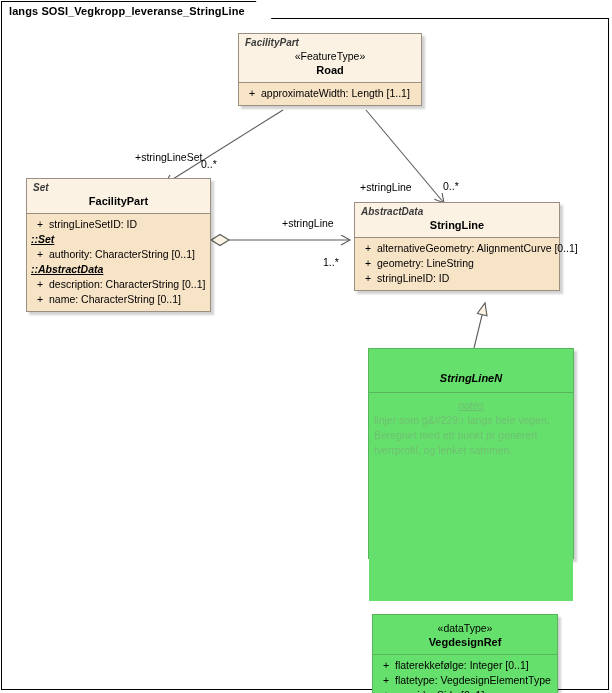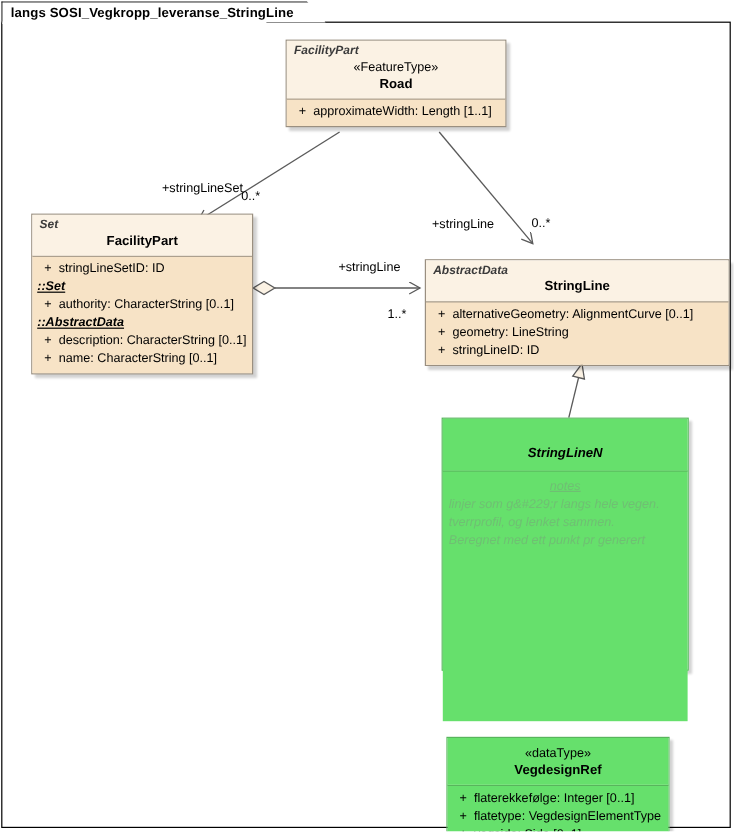--- a/index.html
+++ b/index.html
@@ -145,21 +145,20 @@
   .note-caption {
     text-align: center;
     font-size: 10.5px;
     font-style: italic;
     color: #6fbf73;
     line-height: 15px;
     text-decoration: underline;
   }
   .note-line {
     font-size: 10.5px;
-    font-style: italic;
     color: #6fbf73;
     line-height: 15px;
     padding-left: 5px;
     white-space: nowrap;
   }
 
   
   .conn-label {
     position: absolute;
     font-size: 10.5px;
@@ -253,21 +252,21 @@
         <span class="attr-vis">+</span>
         <span class="attr-text">description: CharacterString [0..1]</span>
       </div>
       <div class="attr-row">
         <span class="attr-vis">+</span>
         <span class="attr-text">name: CharacterString [0..1]</span>
       </div>
     </div>
   </div>
 
-  <div class="uml-box" style="left:354px; top:202px; width:254px;margin-top:14px;">
+  <div class="uml-box" style="left:354px; top:202px; width:206px;">
     <div class="box-header">
       <div class="box-ns">AbstractData</div>
       <div class="box-name">StringLine</div>
     </div>
     <div class="box-body">
       <div class="attr-row">
         <span class="attr-vis">+</span>
         <span class="attr-text">alternativeGeometry: AlignmentCurve [0..1]</span>
       </div>
       <div class="attr-row">
@@ -281,22 +280,22 @@
     </div>
   </div>
 
   <div class="uml-box green" style="left:368px; top:348px; width:206px; height:211px;">
     <div class="box-header" style="padding-top:22px; padding-bottom:6px;">
       <div class="box-name italic">StringLineN</div>
     </div>
     <div class="box-body" style="height:100%; padding-top:5px;">
       <div class="note-caption">notes</div>
       <div class="note-line">linjer som g&amp;#229;r langs hele vegen.</div>
+      <div class="note-line">Beregnet med ett punkt pr generert</div>
       <div class="note-line">tverrprofil, og lenket sammen.</div>
-      <div class="note-line">Beregnet med ett punkt pr generert</div>
     </div>
   </div>
 
   <div class="uml-box green" style="left:372px; top:578px; width:186px;margin-top:36px;">
     <div class="box-header" style="padding-top:6px;">
       <div class="box-stereo">«dataType»</div>
       <div class="box-name">VegdesignRef</div>
     </div>
     <div class="box-body">
       <div class="attr-row">

